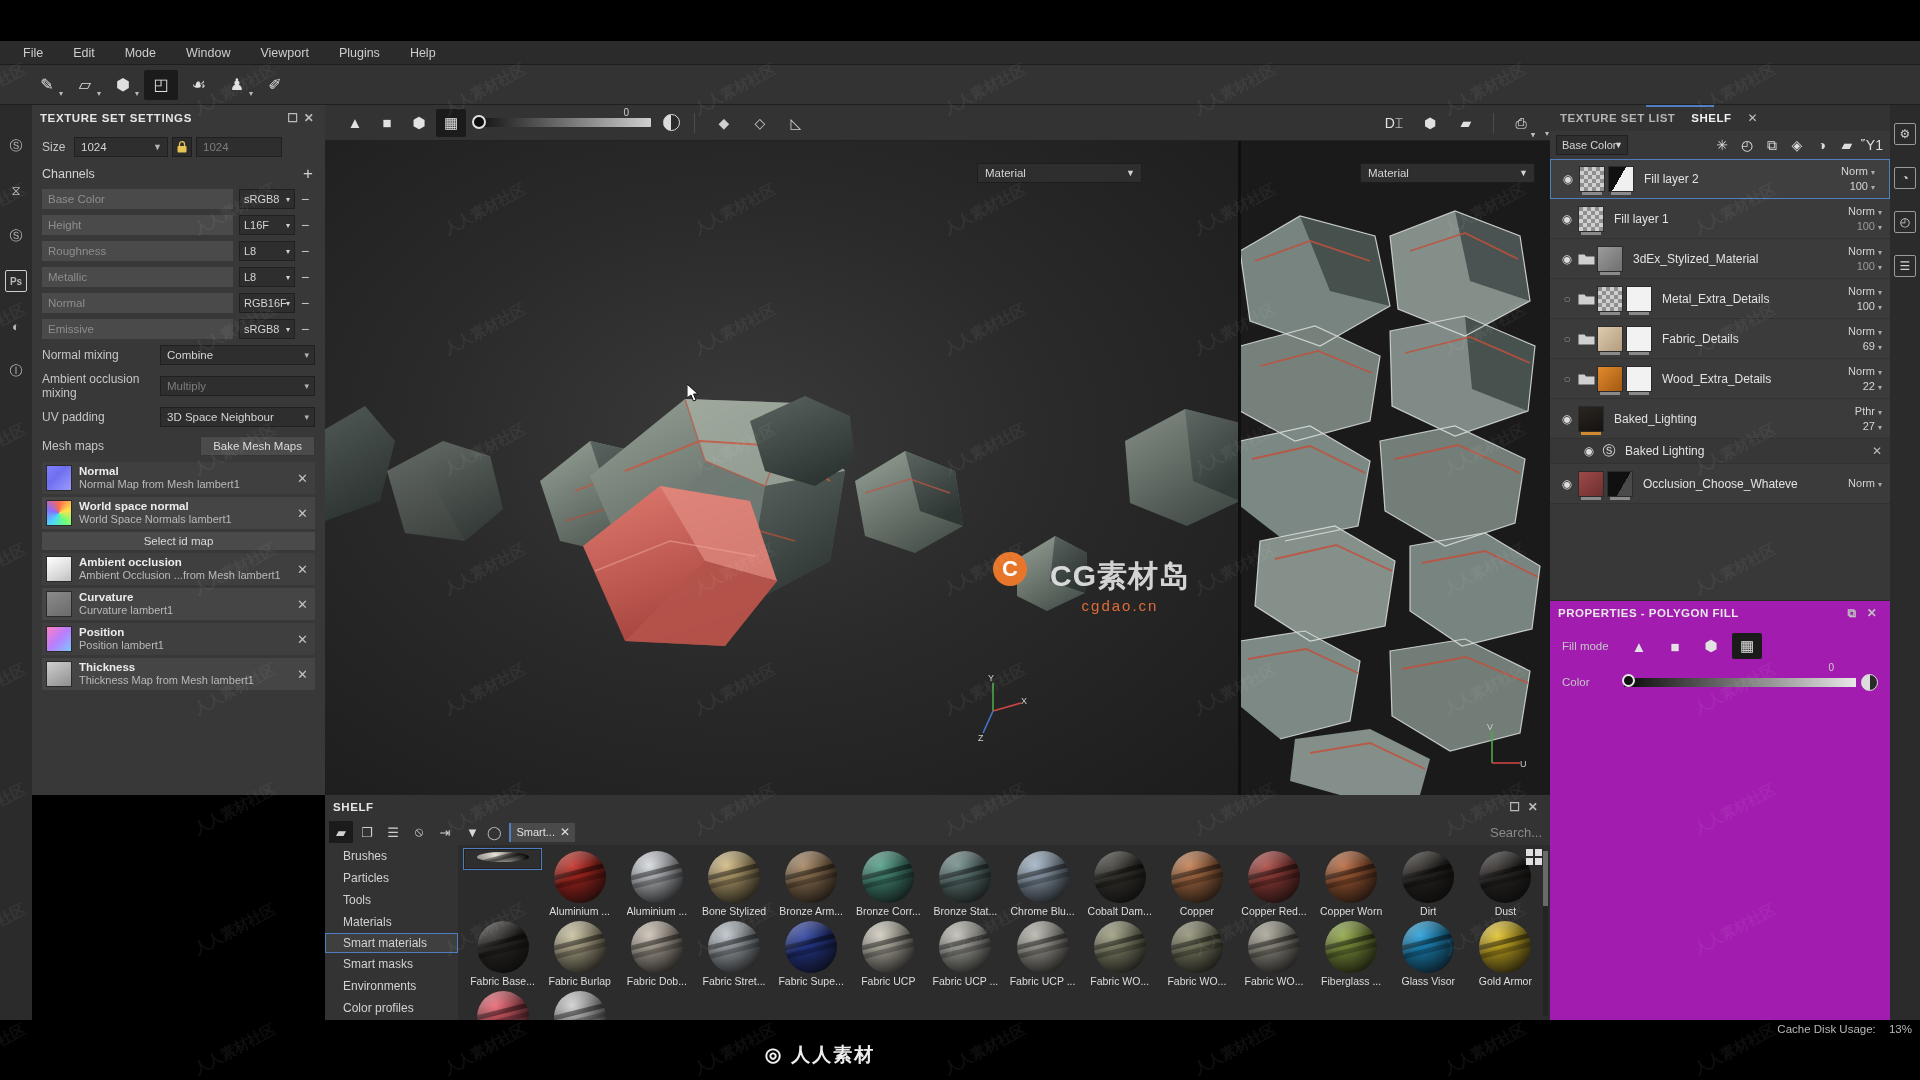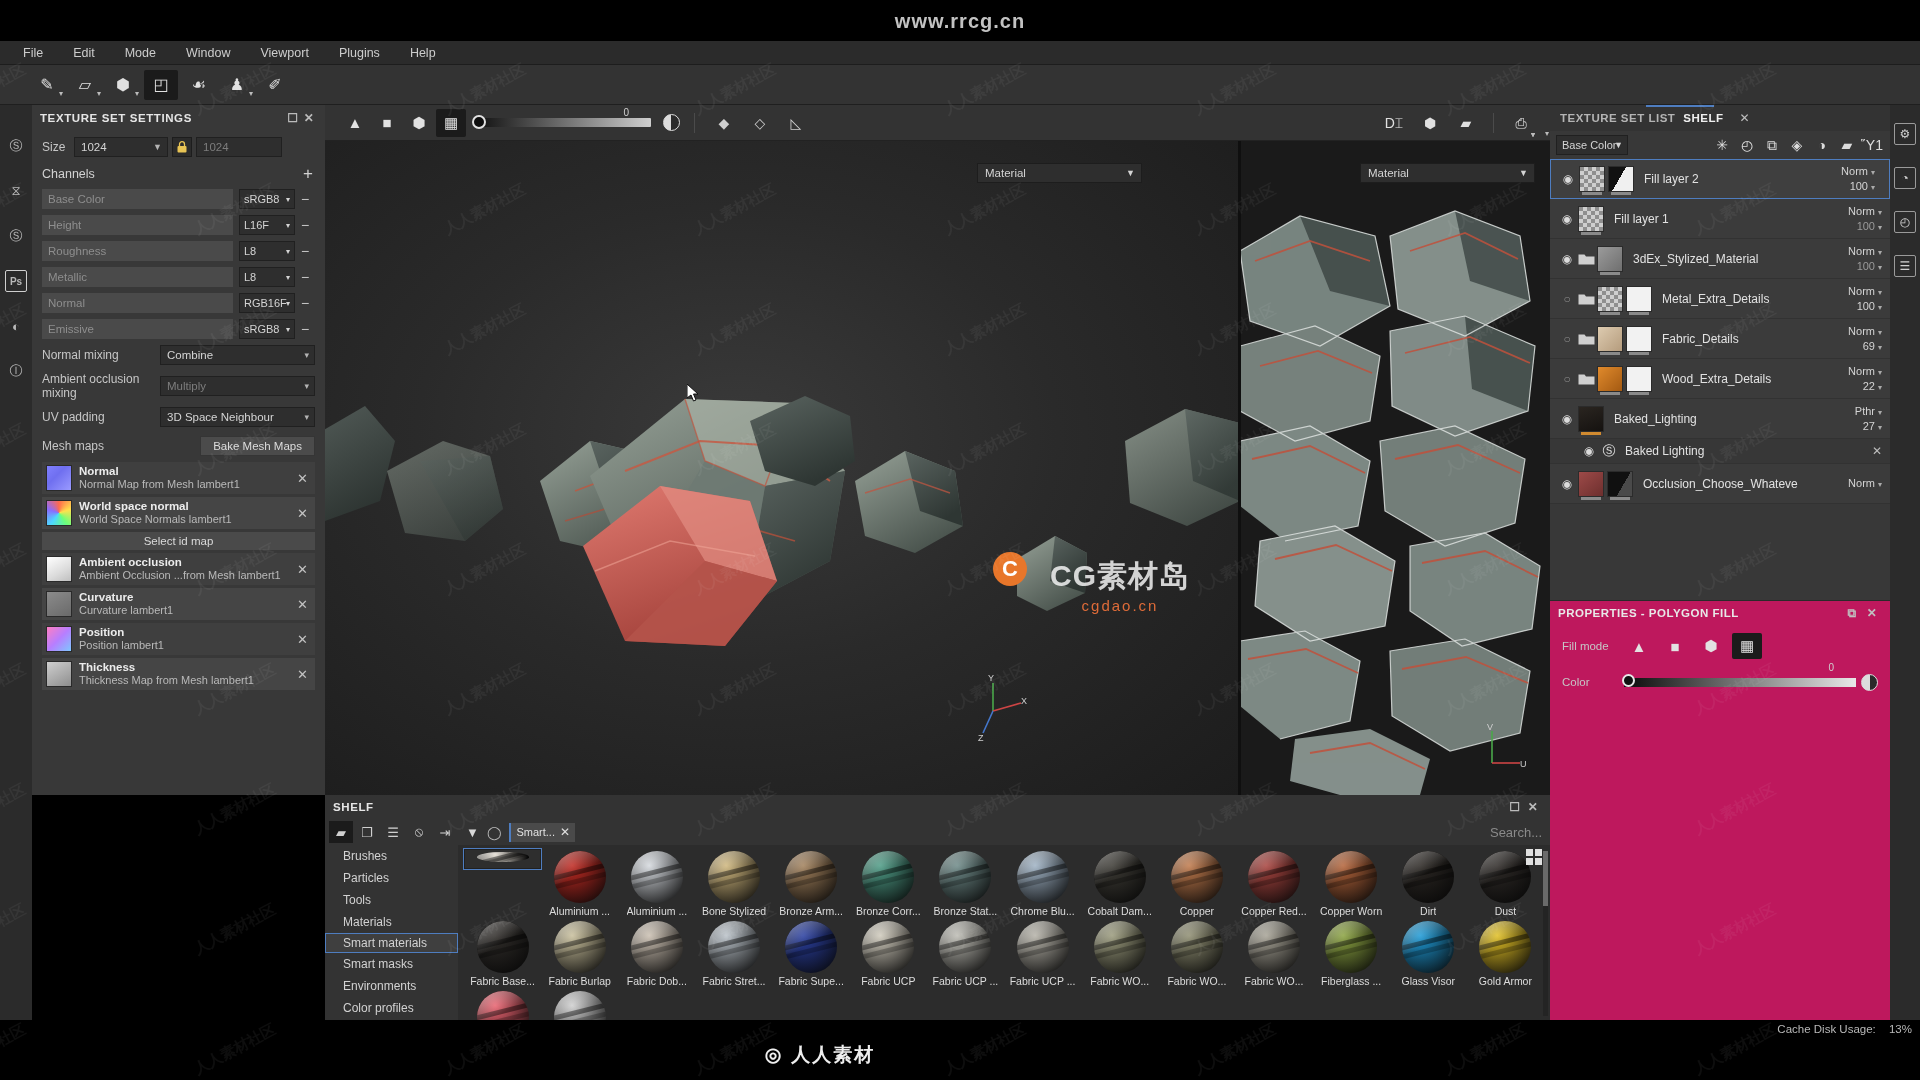--- a/index.html
+++ b/index.html
@@ -211,21 +211,21 @@
   .lthumb .ul.orange { background:#d08a30; }
   .lname { flex:1; font-size:12px; color:#e2e2e2; padding-left:7px; white-space:nowrap; overflow:hidden;}
   .lright { width:54px; text-align:right; padding-right:8px; line-height:1.35; }
   .lright .bm { font-size:11px; color:#d4d4d4; }
   .lright .op { font-size:11px; color:#d4d4d4; }
   .lright .op.dim { color:#9a9a9a; }
   .mini-caret { font-size:8px; color:#aaa; margin-left:3px; }
   .foldericon { width:17px; height:13px; flex:none; margin-right:2px; }
 
   
-  .props { position:absolute; top:495px; left:0; width:340px; height:420px; background:#be185d; border-top:1px solid #2a2a2a;}
+  .props { position:absolute; top:495px; left:0; width:340px; height:420px; background:#a21caf; border-top:1px solid #2a2a2a;}
   .props-hdr { height:24px; display:flex; align-items:center; padding:0 8px; font-size:11.5px; font-weight:bold; letter-spacing:.5px; color:#e8e8e8;}
   .props-hdr .spacer{flex:1;}
   .props-hdr .tbtn{width:20px;text-align:center;color:#c0c0c0;cursor:pointer;font-size:12px;}
   .prow { display:flex; align-items:center; padding:8px 12px 0 12px; }
   .prow .plbl { width:62px; font-size:11.5px; color:#c6c6c6; }
   .fm-btn { width:30px; height:26px; display:flex; align-items:center; justify-content:center; cursor:pointer; border-radius:2px;}
   .fm-btn.active { background:#1b1b1b; }
   .col-slider { position:relative; flex:1; height:18px; display:flex; align-items:center; }
   .col-track { width:100%; height:9px; background:linear-gradient(to right,#0a0a0a,#e8e8e8); }
   .col-knob { position:absolute; left:-2px; top:1px; width:13px; height:13px; border-radius:50%; background:#111; border:2px solid #e8e8e8; cursor:pointer;}
@@ -250,21 +250,20 @@
   .cg-logo .big { font-size:30px; font-weight:bold; color:rgba(255,255,255,.80); letter-spacing:1px;}
   .cg-logo .sm { font-size:15px; color:rgba(255,120,60,.85); letter-spacing:2px;}
   .cg-logo .circ { position:absolute; left:-22px; top:-4px; width:34px; height:34px; border-radius:50%;
      background:#e8762a; color:#fff; font-size:22px; font-weight:bold; display:flex; align-items:center; justify-content:center;}
 </style>
 </head>
 <body>
 
 <div id="app">
 
-  <div class="wm-top">www.rrcg.cn</div>
 
   <div class="menubar" id="menubar">
       <div class="mi">File</div>
       <div class="mi">Edit</div>
       <div class="mi">Mode</div>
       <div class="mi">Window</div>
       <div class="mi">Viewport</div>
       <div class="mi">Plugins</div>
       <div class="mi">Help</div>
     </div>
@@ -938,21 +937,21 @@
         <div class="shelf-scroll">
             <i></i>
           </div>
       </div>
     </div>
   </div>
 
   <div class="right-dock">
     <div class="tabbar">
       <div class="tab-underline"></div>
-      <div id="docktabs" style="display:flex;gap:8px;align-items:center">
+      <div id="docktabs" style="display:flex;gap:16px;align-items:center">
           <div class="tab">TEXTURE SET LIST</div>
           <div class="tab act">SHELF</div>
         </div>
       <span class="tabclose">✕</span>
     </div>
 
     <div class="layer-tools">
       <div class="lt-sel">
         <span>Base Color</span>
         <span class="ch" style="position:absolute;right:4px;font-size:9px;">▼</span>

